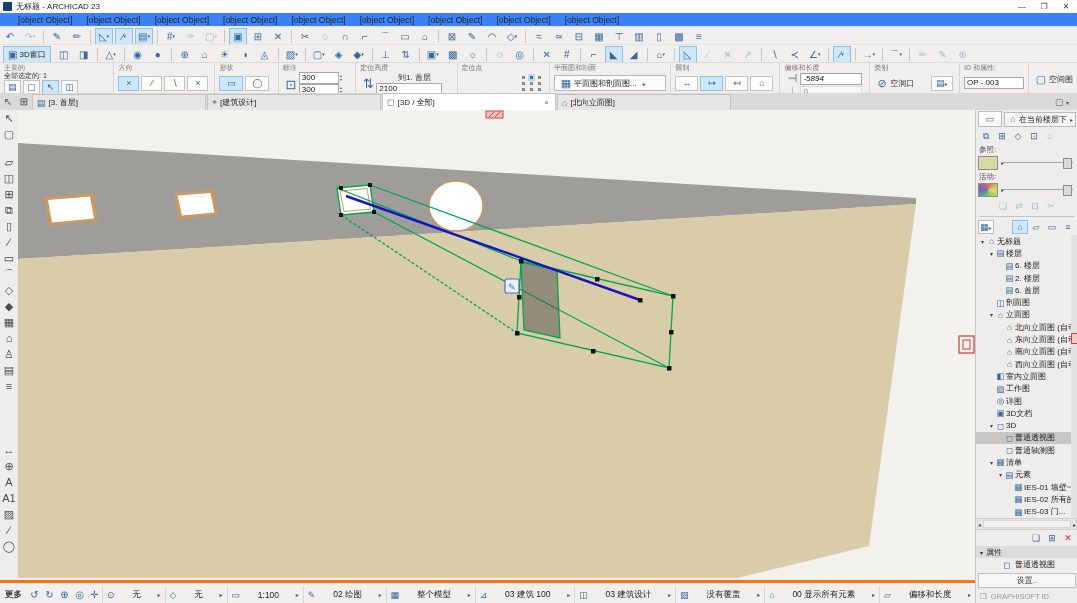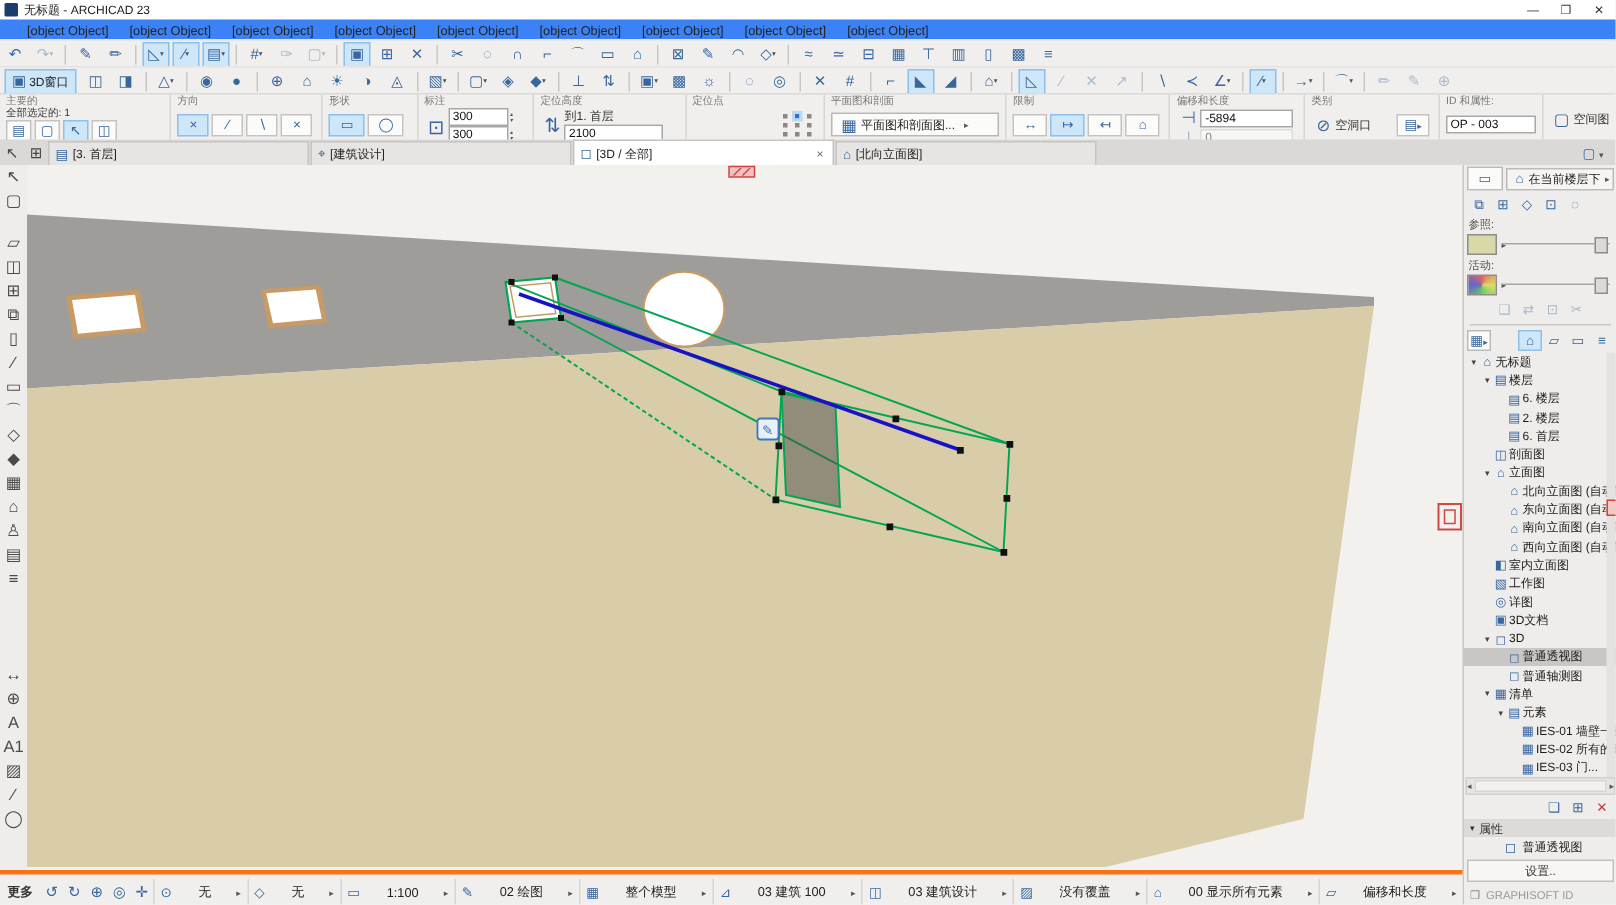--- a/index.html
+++ b/index.html
@@ -283,21 +283,21 @@
             </span>
           </div>
       </div>
     </div>
   </div>
   <div class="sec" style="width:105px;">
     <div class="hd">定位高度</div>
     <div class="bd">
       <span class="ibx-ic big">⇅</span>
       <div style="display:flex;flex-direction:column;flex:1;">
-        <div class="dimlabel" style="text-align:left;">到1. 首层</div>
+        <div class="dimlabel" style="text-align:center;">到1. 首层</div>
         <span class="inp" style="width:60px;">2100</span>
       </div>
     </div>
   </div>
   <div class="sec" style="width:95px;">
     <div class="hd">定位点</div>
     <div class="bd" style="justify-content:flex-end;">
       <div class="anchor">
         <i></i>
           <i class="hot"></i>
@@ -328,21 +328,21 @@
     <span class="mini" style="min-width:21px;">↔</span>
         <span class="mini active" style="min-width:21px;">↦</span>
         <span class="mini" style="min-width:21px;">↤</span>
         <span class="mini" style="min-width:21px;">⌂</span>
       </div>
   </div>
   <div class="sec" style="width:92px;">
     <div class="hd">偏移和长度</div>
     <div style="display:flex;align-items:center;">
         <span class="ibx-ic">⊣</span>
-      <span class="inp" style="width:56px;">-5894</span>
+      <span class="inp" style="width:56px;font-style:italic;">-5894</span>
       </div>
     <div style="display:flex;align-items:center;opacity:.5;">
         <span class="ibx-ic">⊥</span>
       <span class="inp" style="width:56px;border-color:#cfcdcb;">0</span>
       </div>
   </div>
   <div class="sec" style="width:92px;">
     <div class="hd">类别</div>
     <div class="bd">
       <span class="ibx-ic">⊘</span>

